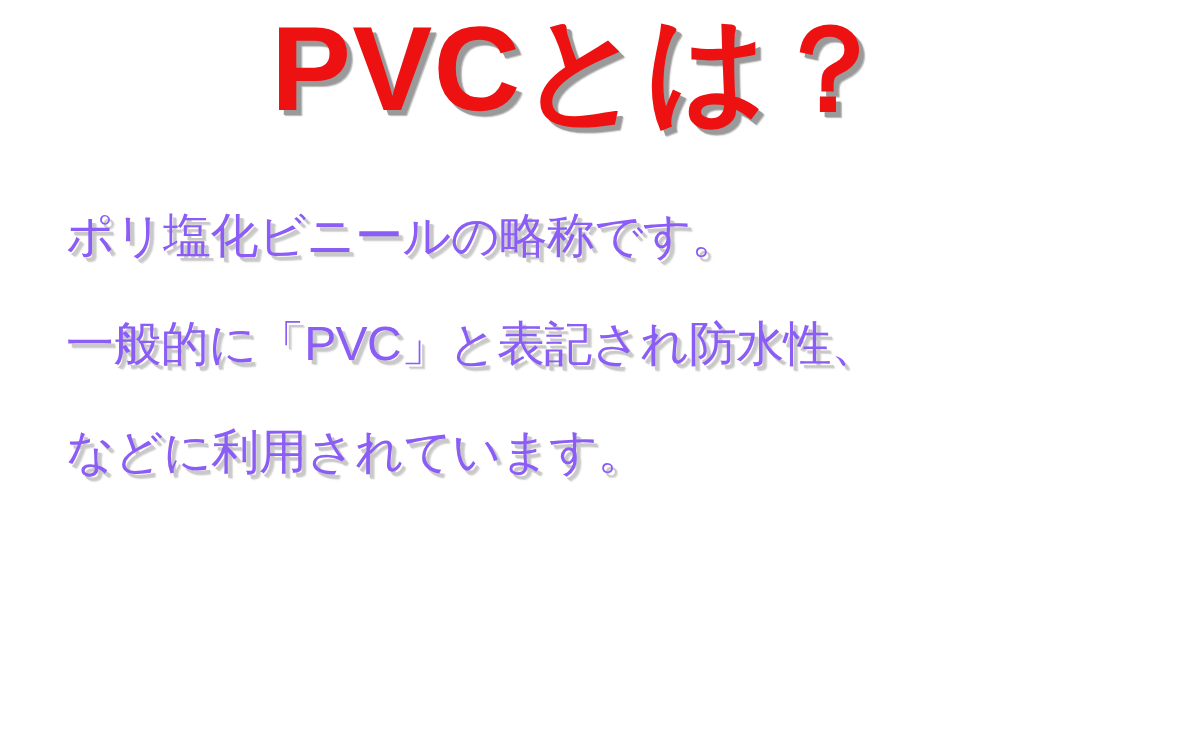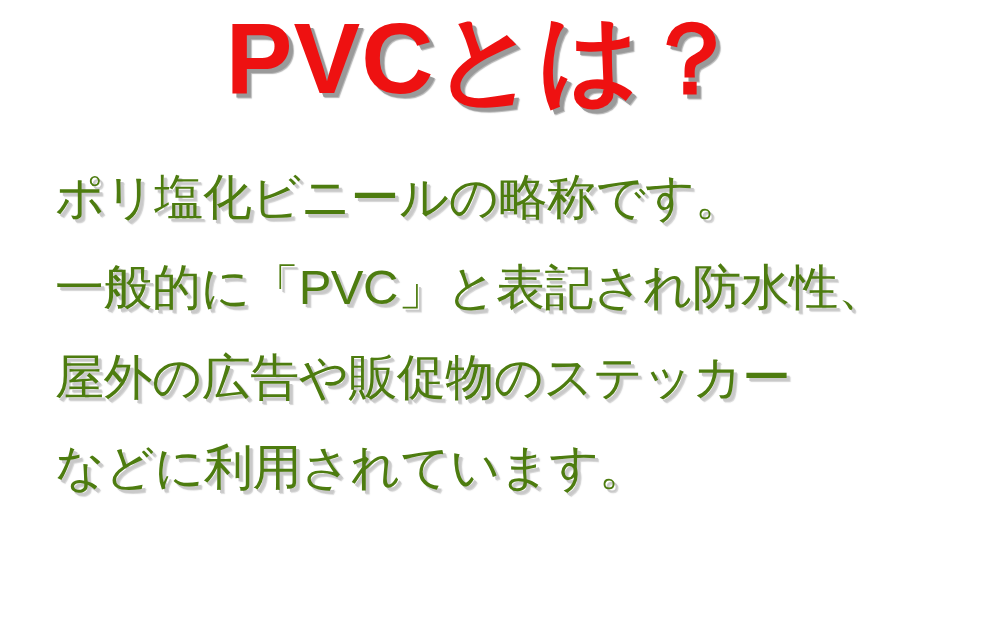--- a/index.html
+++ b/index.html
@@ -40,22 +40,22 @@
        5px 5px 1px rgba(120,120,120,0.55);
     font-family: "Liberation Sans", "DejaVu Sans", sans-serif;
   }
   #body-block {
     position: absolute;
     left: 55px;
     top: 152px;
     width: 930px;
   }
   .body-line {
-    color: #4d7c0f;
-    font-size: 49px;
+    color: #8b5cf6;
+    font-size: 40px;
     line-height: 90px;
     font-weight: 500;
     white-space: nowrap;
     letter-spacing: -0.5px;
     text-shadow:
        3px 3px 0 #c9c9c9,
        4px 4px 1px rgba(170,170,170,0.5);
     font-family: "Liberation Sans", "DejaVu Sans", sans-serif;
   }
 </style>
@@ -64,17 +64,16 @@
 
 <div id="slide">
 
   <div id="title-block">
     <div id="title">PVCとは？</div>
   </div>
 
   <div id="body-block">
     <div class="body-line">ポリ塩化ビニールの略称です。</div>
     <div class="body-line">一般的に「PVC」と表記され防水性、</div>
-    <div class="body-line">屋外の広告や販促物のステッカー</div>
     <div class="body-line">などに利用されています。</div>
   </div>
 
 </div>
 
 </body></html>

